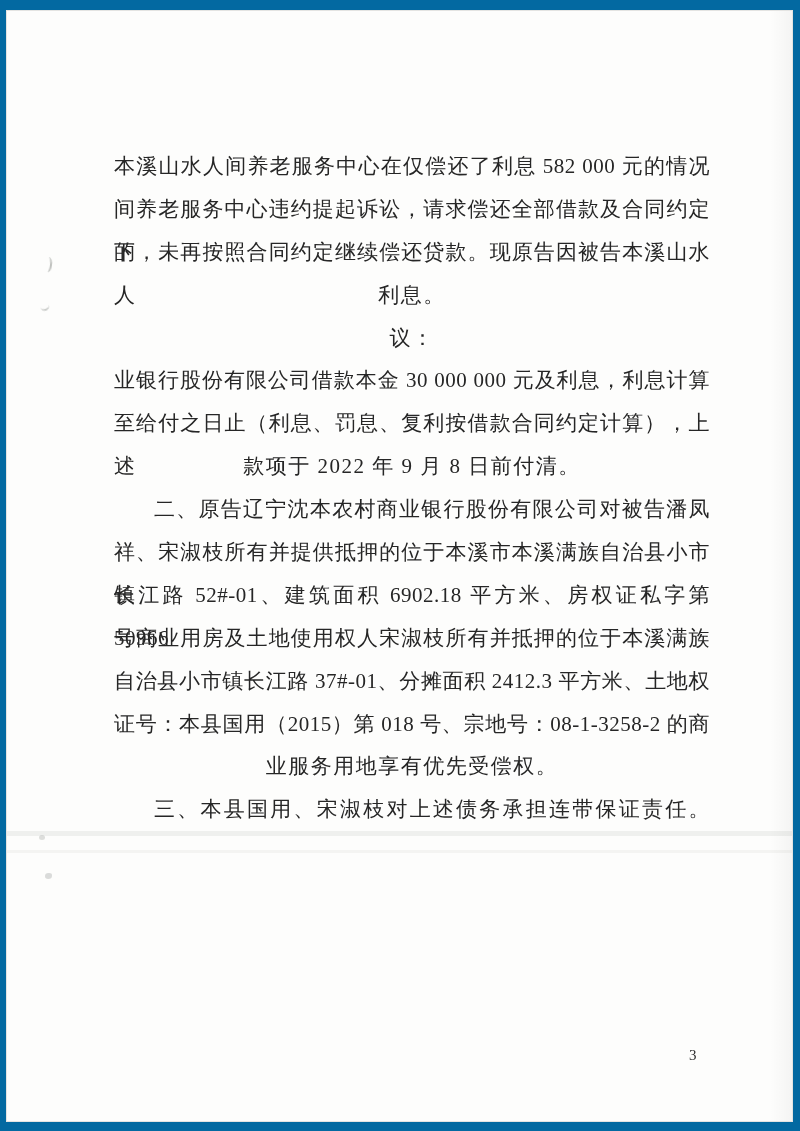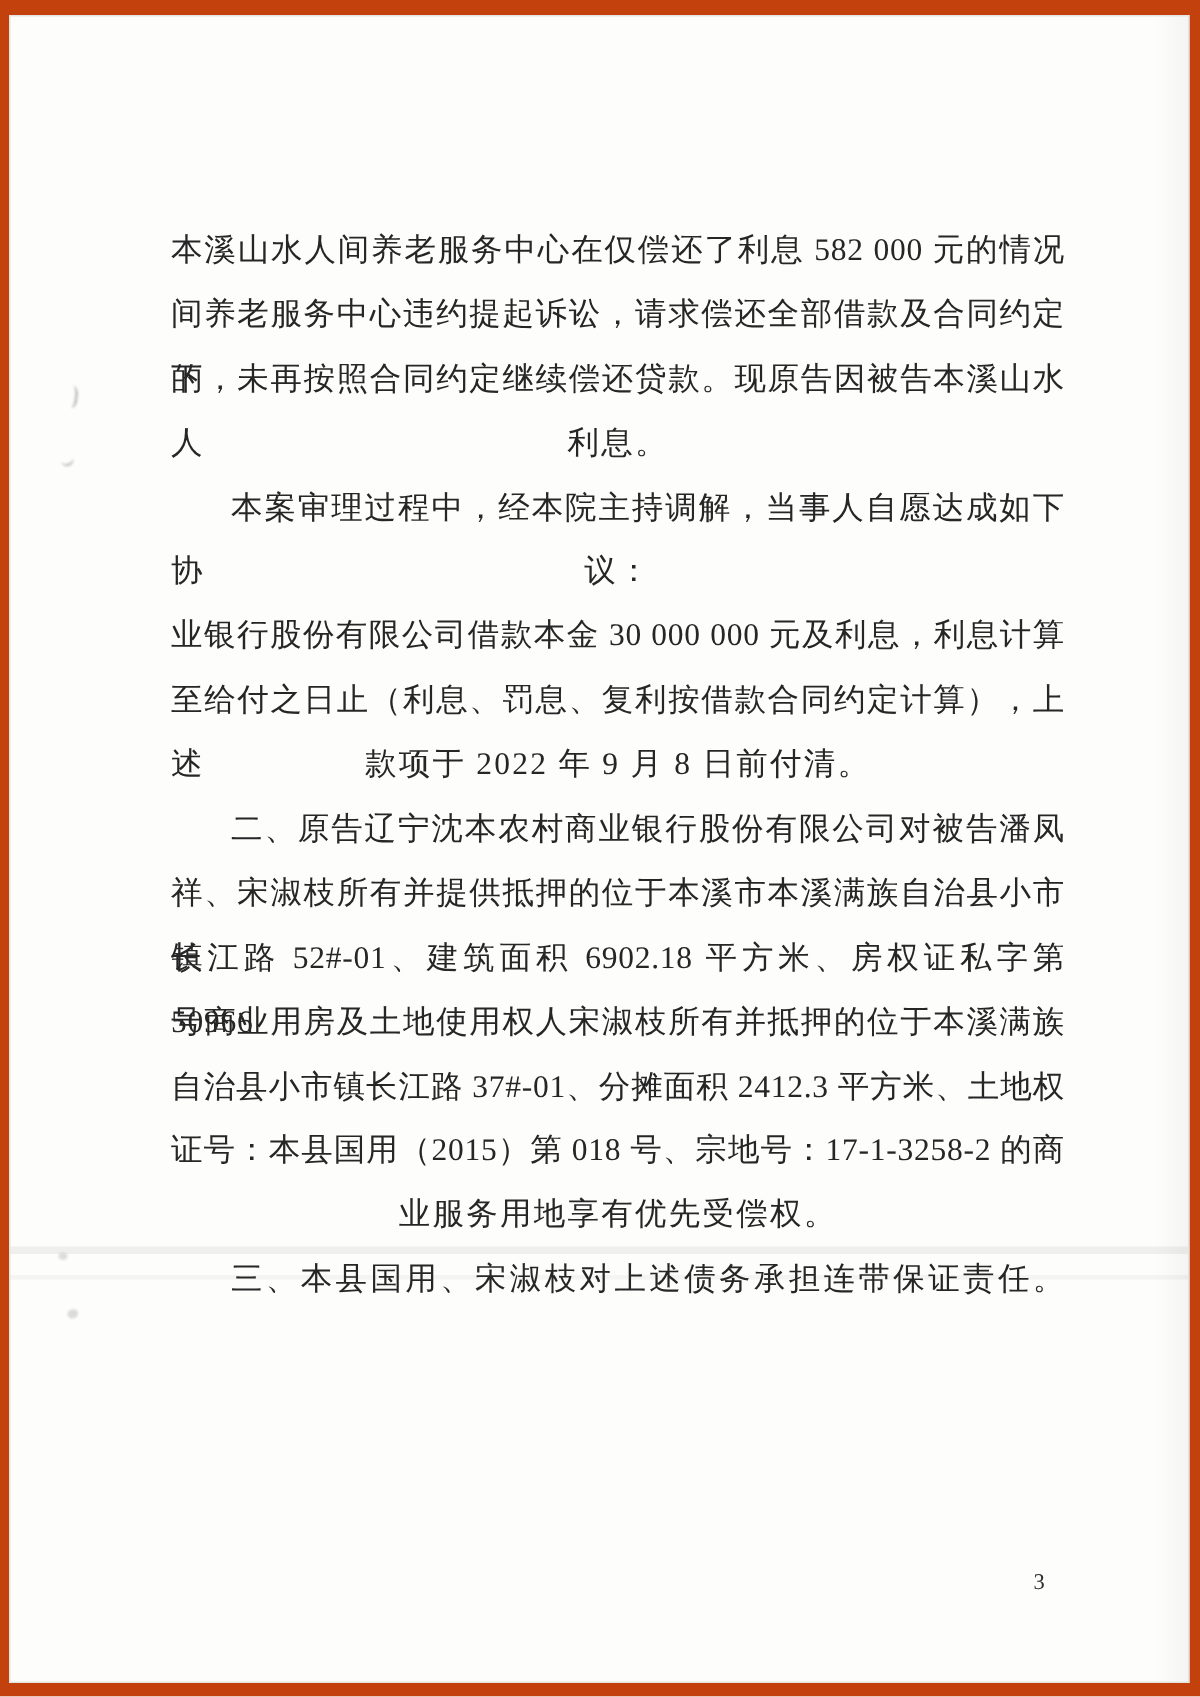--- a/index.html
+++ b/index.html
@@ -8,21 +8,21 @@
     width: 800px;
     height: 1131px;
     overflow: hidden;
     background: #eff0ee;
     font-family: "Liberation Serif", "DejaVu Serif", serif;
   }
   .stage {
     position: relative;
     width: 800px;
     height: 1131px;
-    background: #c2410c;
+    background: #0369a1;
   }
   .paper {
     position: absolute;
     left: 6px;
     top: 10px;
     width: 787px;
     height: 1112px;
     background: #fdfdfc;
     border: 1px solid #e4e4e2;
     box-sizing: border-box;
@@ -117,30 +117,29 @@
     <span class="smudge s3"></span>
     <span class="smudge s4"></span>
     <div class="streak a"></div>
     <div class="streak b"></div>
 
     <div class="textblock">
       <div class="ln fill">本溪山水人间养老服务中心在仅偿还了利息 582 000 元的情况</div>
       <div class="ln fill">间养老服务中心违约提起诉讼，请求偿还全部借款及合同约定的</div>
       <div class="ln fill">下，未再按照合同约定继续偿还贷款。现原告因被告本溪山水人</div>
       <div class="ln">利息。</div>
-      <div class="ln fill indent">本案审理过程中，经本院主持调解，当事人自愿达成如下协</div>
       <div class="ln">议：</div>
       <div class="ln fill">业银行股份有限公司借款本金 30 000 000 元及利息，利息计算</div>
       <div class="ln fill">至给付之日止（利息、罚息、复利按借款合同约定计算），上述</div>
       <div class="ln">款项于 2022 年 9 月 8 日前付清。</div>
       <div class="ln fill indent">二、原告辽宁沈本农村商业银行股份有限公司对被告潘凤</div>
       <div class="ln fill">祥、宋淑枝所有并提供抵押的位于本溪市本溪满族自治县小市镇</div>
       <div class="ln fill">长江路 52#-01、建筑面积 6902.18 平方米、房权证私字第 50966</div>
       <div class="ln fill">号商业用房及土地使用权人宋淑枝所有并抵押的位于本溪满族</div>
       <div class="ln fill">自治县小市镇长江路 37#-01、分摊面积 2412.3 平方米、土地权</div>
-      <div class="ln fill">证号：本县国用（2015）第 018 号、宗地号：17-1-3258-2 的商</div>
+      <div class="ln fill">证号：本县国用（2015）第 018 号、宗地号：08-1-3258-2 的商</div>
       <div class="ln">业服务用地享有优先受偿权。</div>
       <div class="ln fill indent">三、本县国用、宋淑枝对上述债务承担连带保证责任。</div>
     </div>
 
     <div class="pageno">3</div>
   </div>
 </div>
 
 </body></html>

